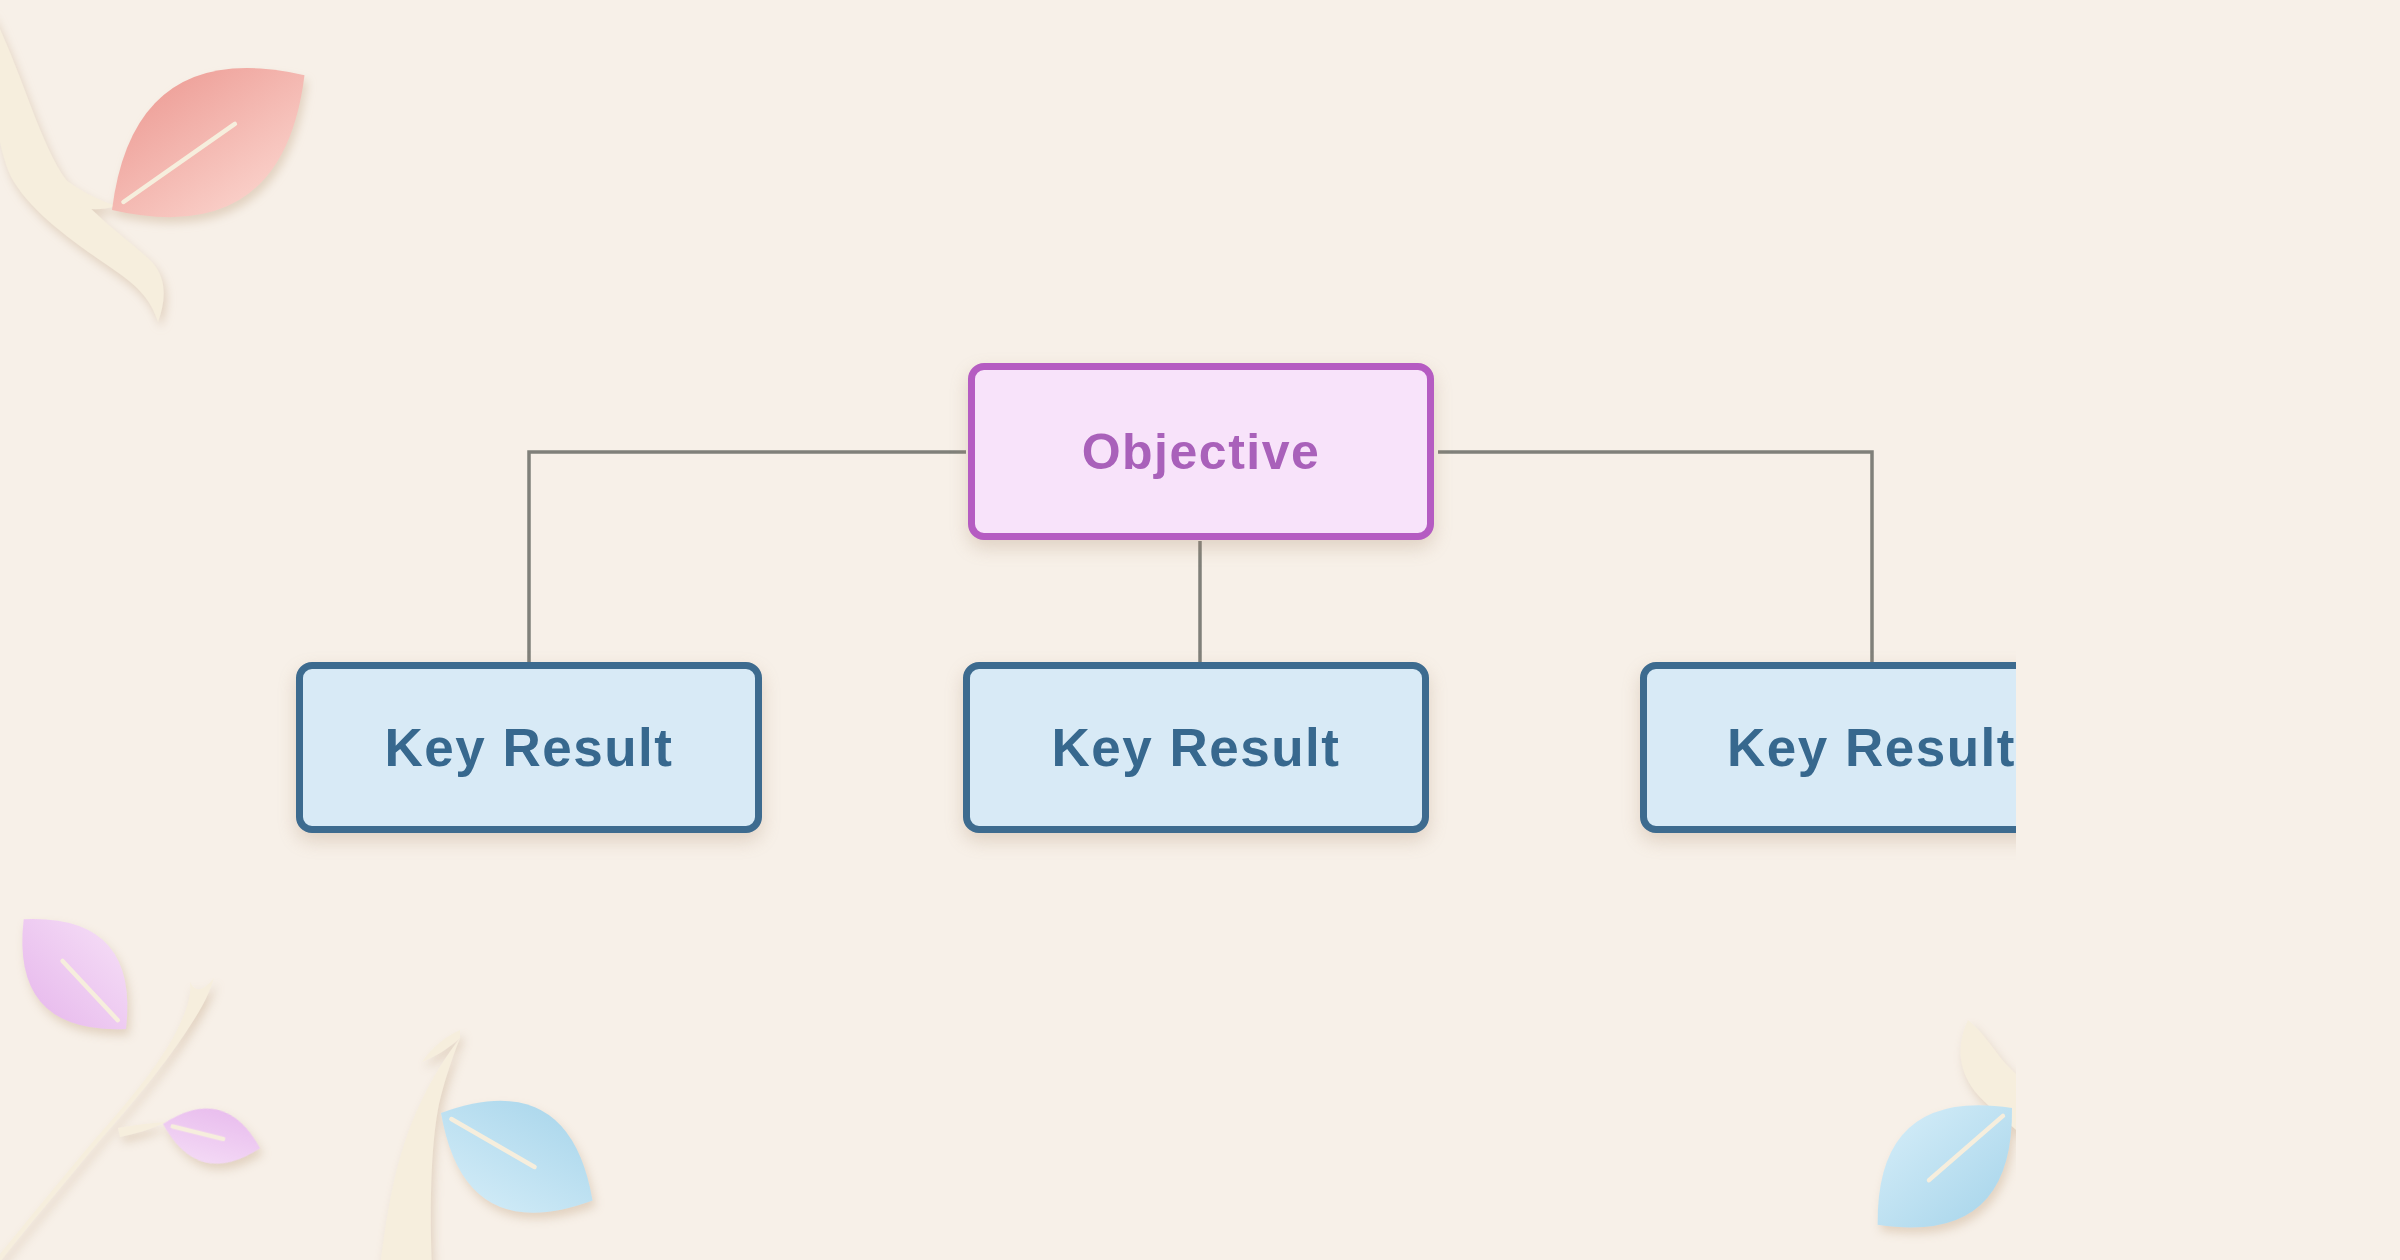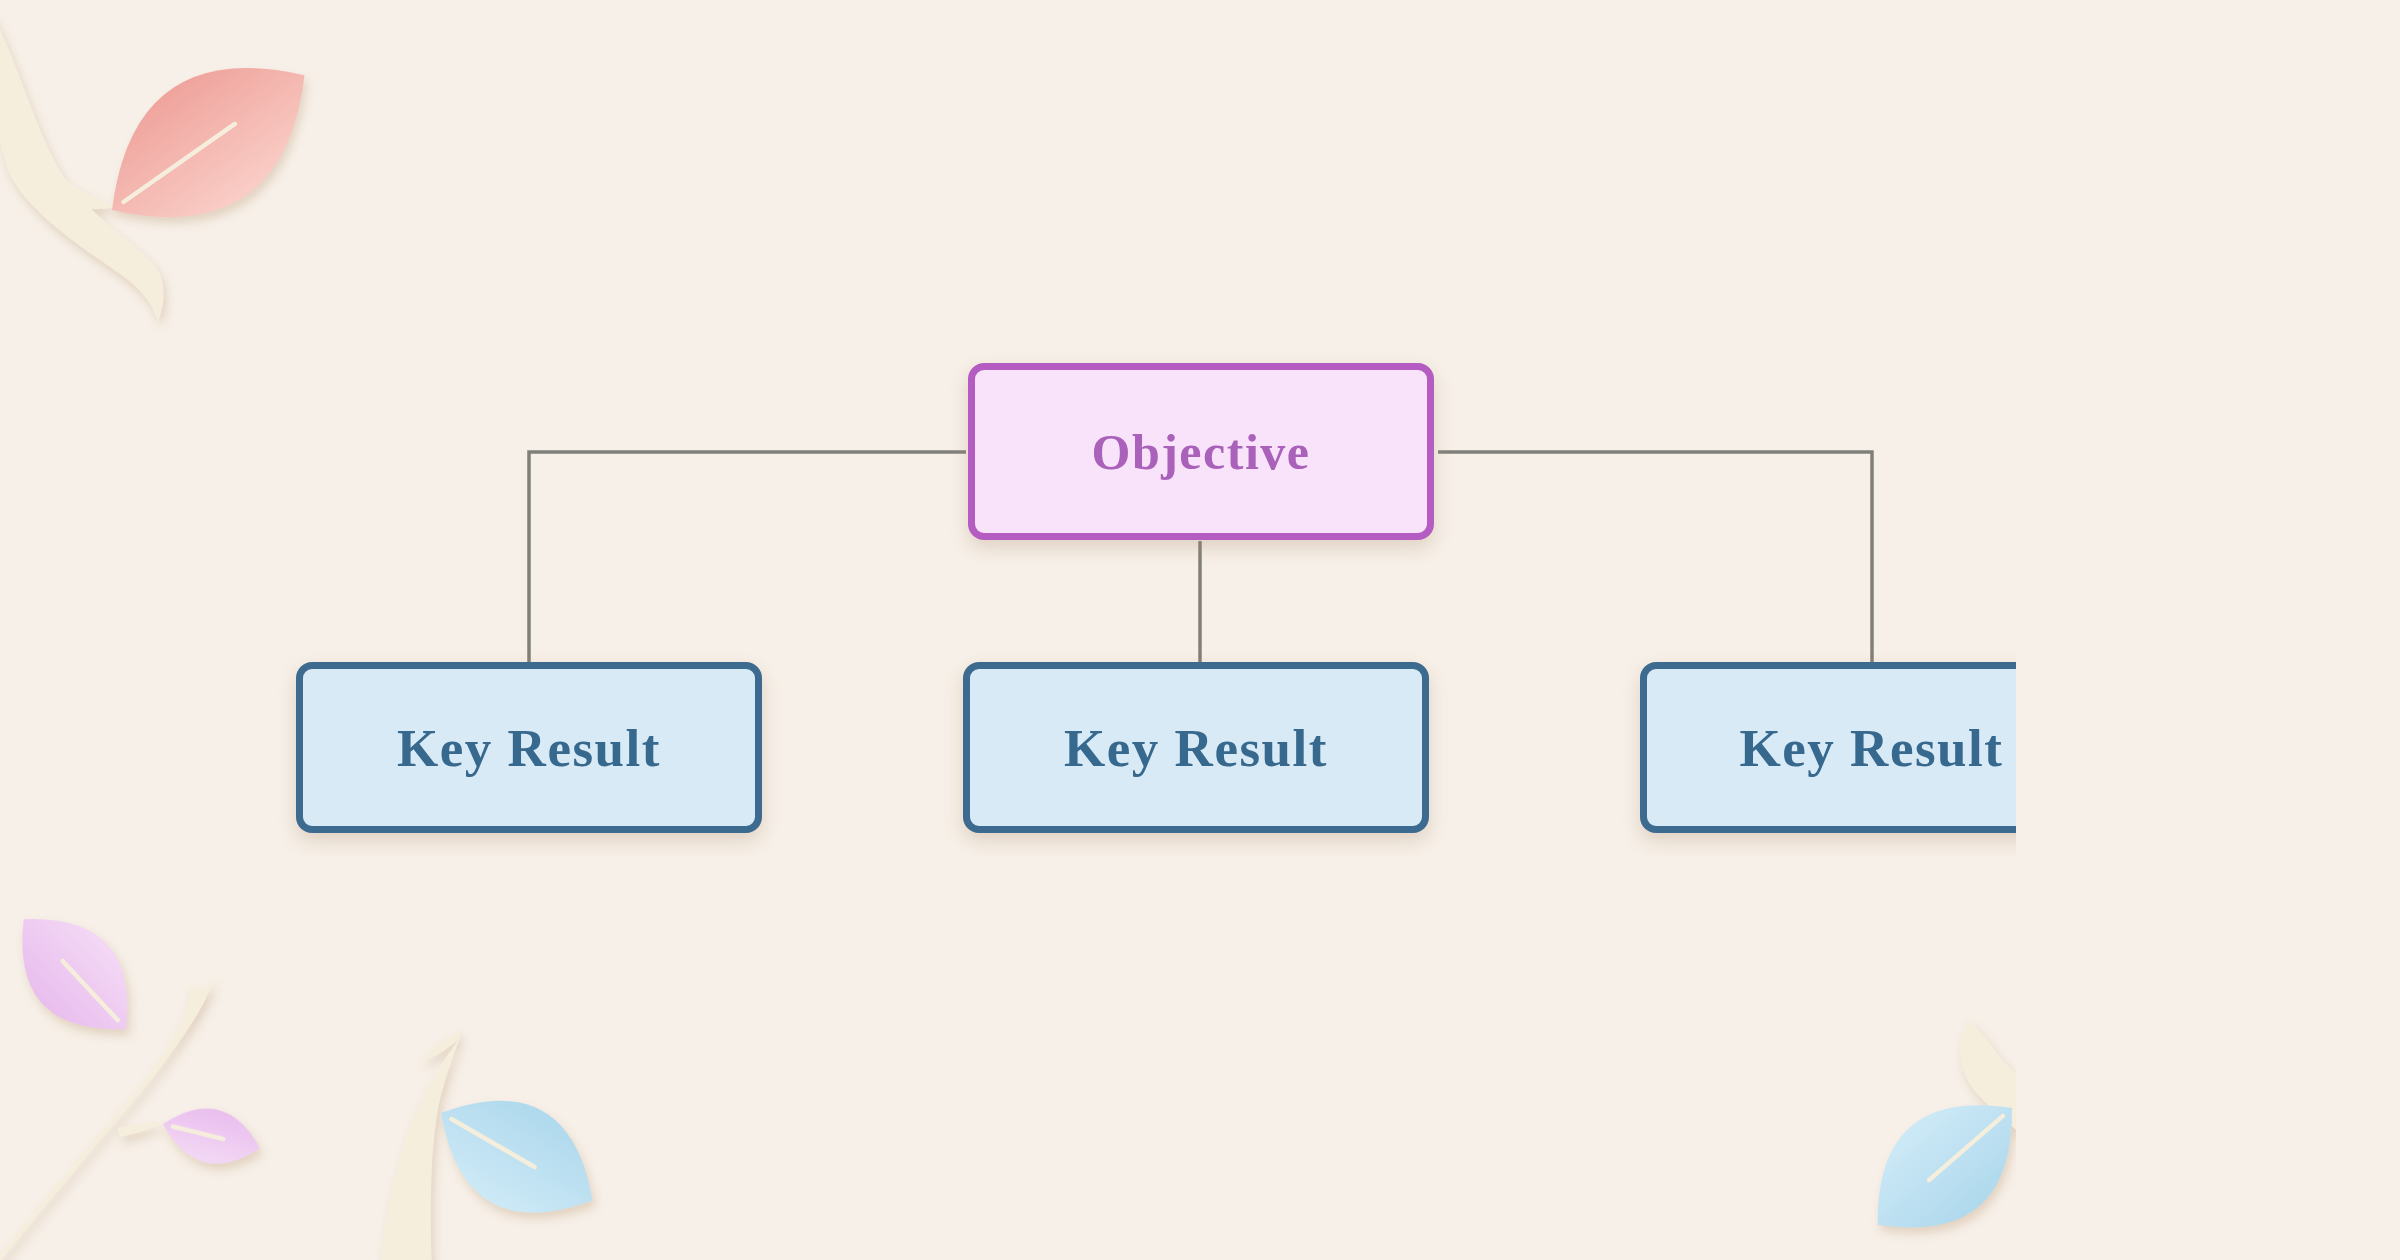--- a/index.html
+++ b/index.html
@@ -1,19 +1,19 @@
 <!DOCTYPE html>
 <html style="--background: #F7F0E8; --connector: #80807A; --objective-fill: #F8E3FA; --objective-border: #B55CC2; --objective-text: #A961BA; --kr-fill: #D8EAF6; --kr-border: #3D6B8F; --kr-text: #37688E; --branch: #F6EEDD; --leaf-salmon-dark: #EFA49D; --leaf-salmon-light: #F9CDC6; --leaf-lavender-dark: #E9BEEE; --leaf-lavender-light: #F3D8F5; --leaf-blue-dark: #AFD9ED; --leaf-blue-light: #CDE9F6;"><head>
 <meta charset="utf-8">
 <style>
   html,body{margin:0;padding:0;background:var(--background,#F7F0E8);}
   .stage{
     position:relative;width:2016px;height:1260px;overflow:hidden;
     background:var(--background,#F7F0E8);
-    font-family:Liberation Serif, serif;
+    font-family:Liberation Sans, sans-serif;
   }
   .decor{position:absolute;left:0;top:0;z-index:1;}
   .connectors{position:absolute;left:0;top:0;z-index:2;}
   .node{
     position:absolute;z-index:3;box-sizing:border-box;
     display:flex;align-items:center;justify-content:center;
     border-radius:16px;font-weight:700;letter-spacing:1.5px;
     box-shadow:0 8px 18px rgba(167,134,103,0.28);
     cursor:default;
   }

